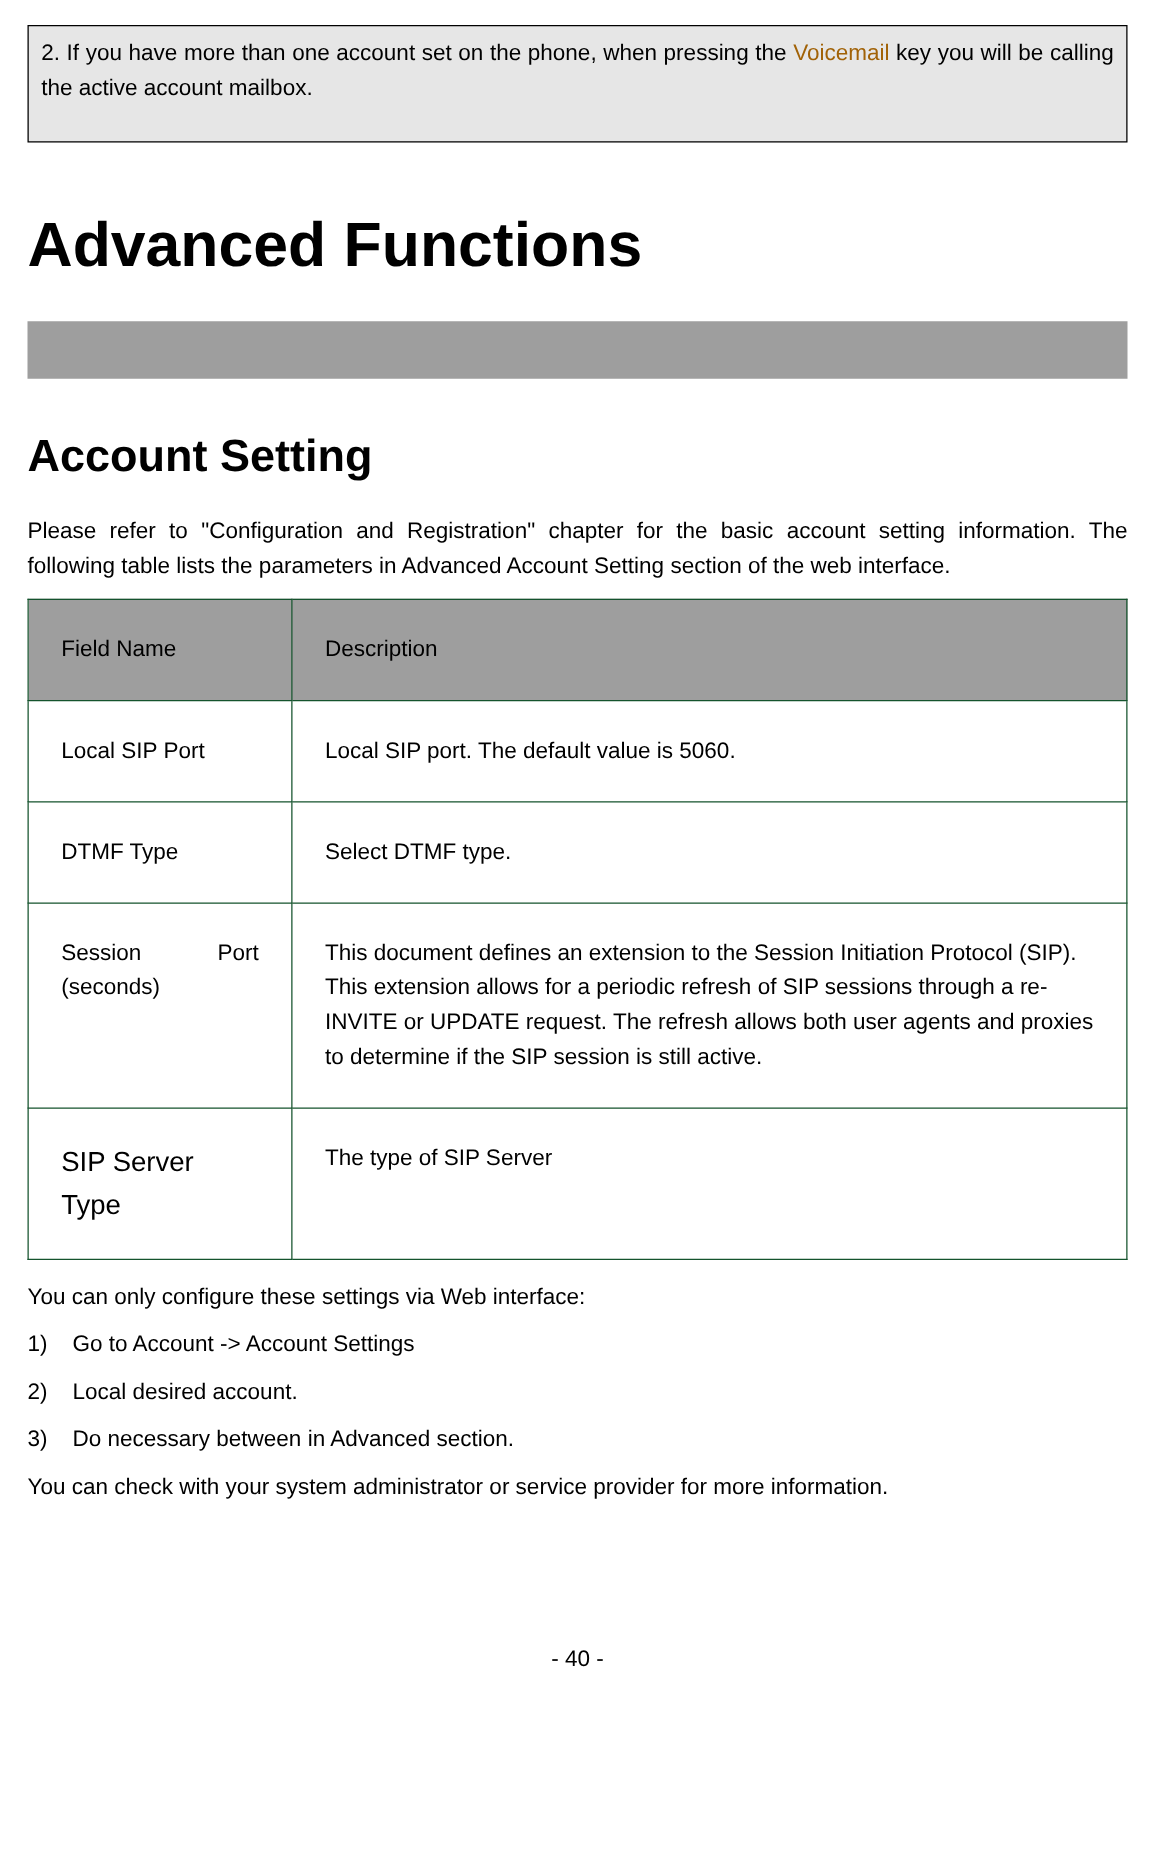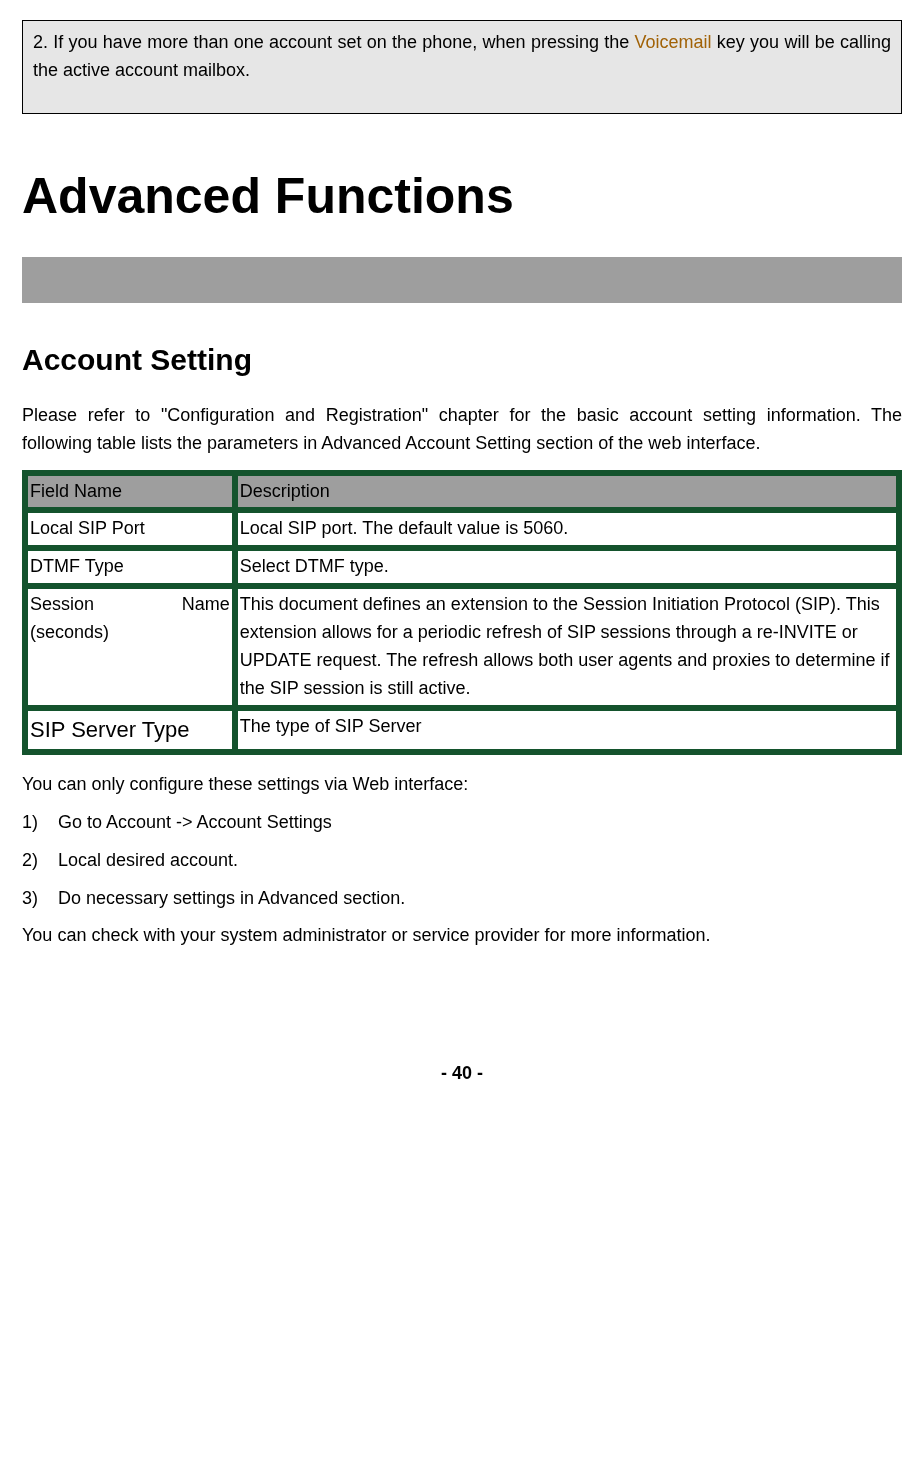--- a/index.html
+++ b/index.html
@@ -28,36 +28,36 @@
       font-weight: bold;
       margin: 44px 0 22px 0;
     }
     .gray-bar {
       background: #9e9e9e;
       height: 46px;
       width: 100%;
       margin-bottom: 34px;
     }
     h2 {
-      font-size: 30px;
+      font-size: 36px;
       font-weight: bold;
       margin: 28px 0 18px 0;
     }
     .intro-para {
       text-align: justify;
       margin-bottom: 12px;
     }
     table.spec {
       border-collapse: collapse;
       width: 100%;
       margin-bottom: 16px;
     }
     table.spec th, table.spec td {
-      border: 6px solid #14532d;
-      padding: 2px;
+      border: 1px solid #14532d;
+      padding: 26px;
       vertical-align: top;
       text-align: left;
     }
     table.spec thead th {
       background: #9e9e9e;
       font-weight: normal;
       color: #000;
     }
     table.spec col.fieldcol { width: 24%; }
     .field-name-justify {
@@ -81,21 +81,20 @@
       margin: 10px 0;
     }
     .numbered-item .num {
       width: 36px;
       flex: 0 0 36px;
     }
     .footer {
       text-align: center;
       margin-top: 110px;
       font-size: 18px;
-      font-weight: bold;
     }
   </style>
 </head>
 <body>
 
 <div class="note-box">
   <span>2. If you have more than one account set on the phone, when pressing the </span><a class="voicemail-link">Voicemail</a><span> key you will be calling the active account mailbox.</span>
 </div>
 
 <h1>Advanced Functions</h1>
@@ -121,21 +120,21 @@
     <tr>
       <td>Local SIP Port</td>
       <td>Local SIP port. The default value is 5060.</td>
     </tr>
     <tr>
       <td>DTMF Type</td>
       <td>Select DTMF type.</td>
     </tr>
     <tr>
       <td>
-        <span class="field-name-justify"><span>Session</span> <span>Name</span></span>
+        <span class="field-name-justify"><span>Session</span> <span>Port</span></span>
         <span>(seconds)</span>
       </td>
       <td class="desc-justify">This document defines an extension to the Session Initiation Protocol (SIP). This extension allows for a periodic refresh of SIP sessions through a re-INVITE or UPDATE request. The refresh allows both user agents and proxies to determine if the SIP session is still active.</td>
     </tr>
     <tr>
       <td class="sip-server">SIP Server Type</td>
       <td>The type of SIP Server</td>
     </tr>
   </tbody>
 </table>
@@ -145,18 +144,18 @@
 <div class="numbered-item">
   <span class="num">1)</span>
   <span>Go to Account -&gt; Account Settings</span>
 </div>
 <div class="numbered-item">
   <span class="num">2)</span>
   <span>Local desired account.</span>
 </div>
 <div class="numbered-item">
   <span class="num">3)</span>
-  <span>Do necessary settings in Advanced section.</span>
+  <span>Do necessary between in Advanced section.</span>
 </div>
 
 <p class="after-table-line">You can check with your system administrator or service provider for more information.</p>
 
 <div class="footer">- 40 -</div>
 
 </body></html>

